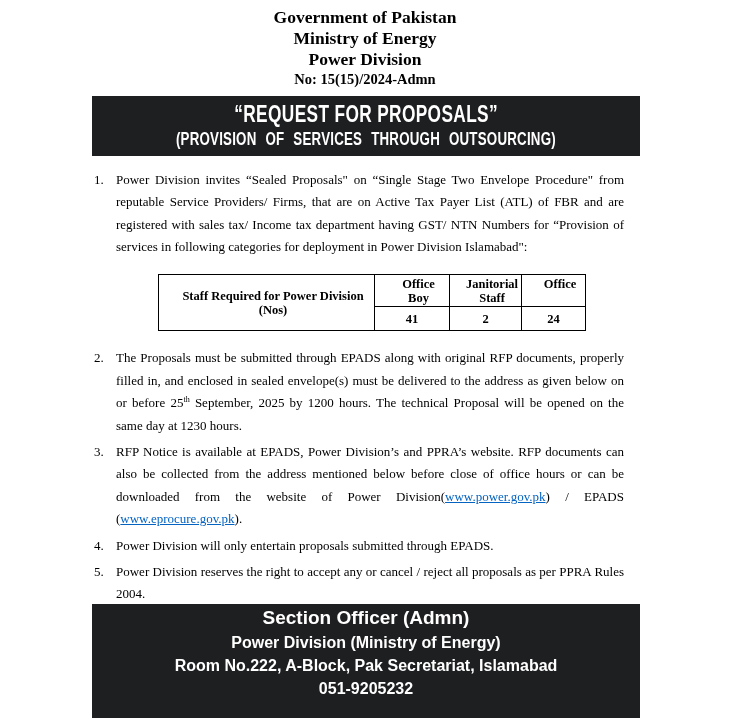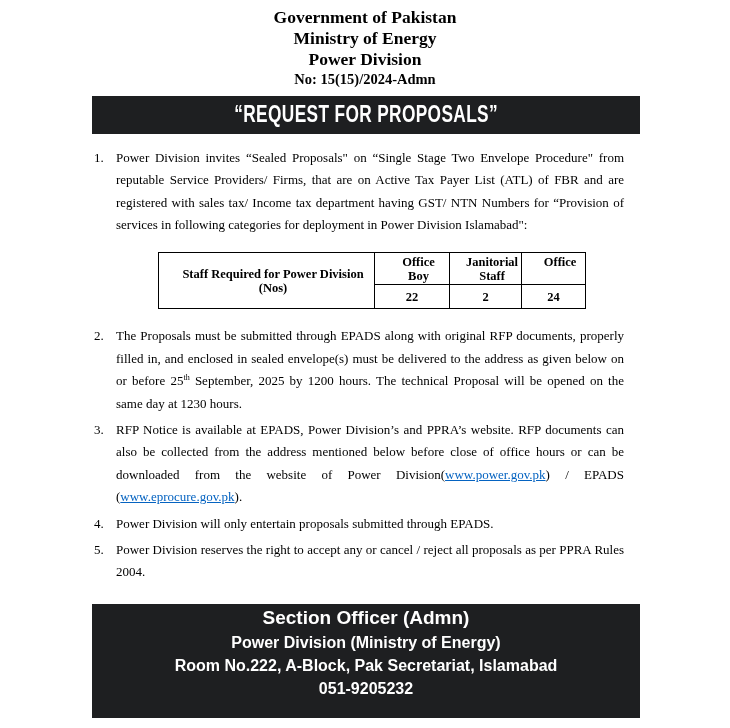--- a/index.html
+++ b/index.html
@@ -129,41 +129,42 @@
 
   <div class="header">
     <div class="h-line">Government of Pakistan</div>
     <div class="h-line">Ministry of Energy</div>
     <div class="h-line">Power Division</div>
     <div class="ref-no">No: 15(15)/2024-Admn</div>
   </div>
 
   <div class="banner">
     <div class="banner-title"><span class="cond">“REQUEST FOR PROPOSALS”</span></div>
+    <div class="banner-subtitle"><span class="cond">(PROVISION OF SERVICES THROUGH OUTSOURCING)</span></div>
   </div>
 
   <div class="content">
     <div id="paras-before">
         <div class="para">
           <span class="num">1.</span>
           <div class="ptext">Power Division invites “Sealed Proposals" on “Single Stage Two Envelope Procedure" from reputable Service Providers/ Firms, that are on Active Tax Payer List (ATL) of FBR and are registered with sales tax/ Income tax department having GST/ NTN Numbers for “Provision of services in following categories for deployment in Power Division Islamabad":</div>
         </div>
       </div>
 
     <div class="table-wrap">
       <table class="staff">
         <tbody>
             <tr class="hdr-row">
           <td class="label-cell" rowspan="2" style="vertical-align: middle;">Staff Required for Power Division (Nos)</td>
           <td class="c1">Office Boy</td>
           <td class="c2">Janitorial Staff</td>
           <td class="c3">Office</td>
         </tr>
         <tr class="val-row">
-          <td class="c1">22</td>
+          <td class="c1">41</td>
           <td class="c2">2</td>
           <td class="c3">24</td>
         </tr>
       </tbody>
         </table>
     </div>
 
     <div id="paras-after">
         <div class="para">
           <span class="num">2.</span>

